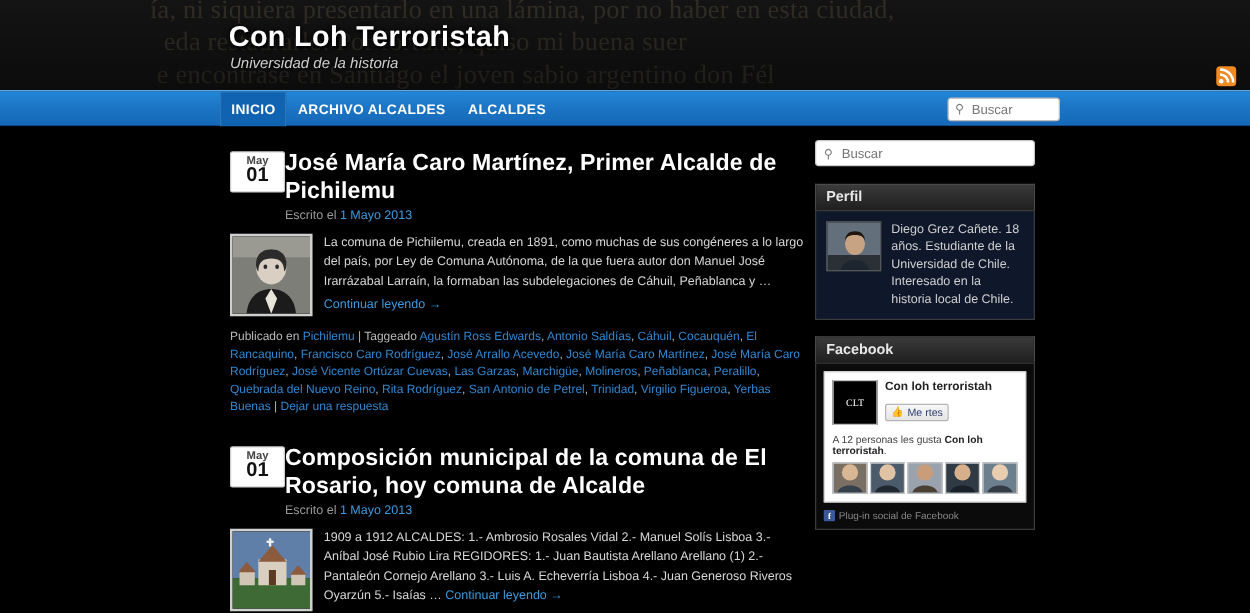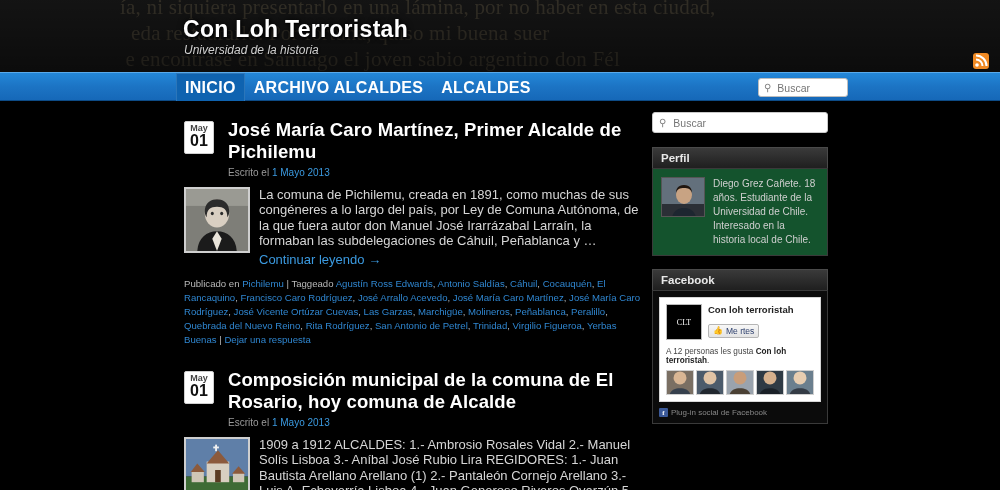--- a/index.html
+++ b/index.html
@@ -82,21 +82,21 @@
     left: 176px; top: 0;
     height: 29px;
     display: flex;
     align-items: stretch;
   }
   .nav-item {
     display: flex;
     align-items: center;
     padding: 0 9px;
     color: #ffffff;
-    font-size: 16px;
+    font-size: 11px;
     font-weight: bold;
     letter-spacing: 0.3px;
     cursor: pointer;
   }
   .nav-item.active {
     background: #0f63b0;
     box-shadow: inset 0 0 0 1px rgba(255,255,255,0.12);
   }
   .nav-search {
     position: absolute;
@@ -146,21 +146,21 @@
     position: absolute;
     left: 652px; top: 11px;
     width: 176px;
   }
 
   
   .post { position: relative; margin-bottom: 22px; }
   .date-badge {
     position: absolute;
     left: 8px; top: 2px;
-    width: 30px;
+    width: 44px;
     background: #ffffff;
     border: 1px solid #cfcfcf;
     border-radius: 2px;
     text-align: center;
     padding: 2px 0 3px;
     line-height: 1.05;
   }
   .date-badge .m { font-size: 9px; color: #444; font-weight: bold; }
   .date-badge .d { font-size: 16px; color: #111; font-weight: bold; }
 
@@ -189,21 +189,21 @@
     width: 66px; height: 66px;
     border: 2px solid #cfcfcf;
     background: #222;
     overflow: hidden;
     position: relative;
   }
   .thumb svg { display: block; width: 100%; height: 100%; }
   .excerpt {
     flex: 1 1 auto;
     color: #d6d6d6;
-    font-size: 13px;
+    font-size: 10px;
     line-height: 15.4px;
   }
   .excerpt a.more { color: #3b9ae0; text-decoration: none; display: inline; }
   .cont-line { margin-top: 3px; }
 
   .taxonomy {
     margin: 10px 0 0 8px;
     font-size: 9.6px;
     line-height: 14px;
     color: #b9b9b9;
@@ -234,21 +234,21 @@
     background: linear-gradient(to bottom, #3a3a3a, #1f1f1f);
     border: 1px solid #4a4a4a;
     border-bottom: none;
     color: #e8e8e8;
     font-size: 11.5px;
     font-weight: bold;
     padding: 4px 8px;
   }
   .widget-body {
     border: 1px solid #3a3a3a;
-    background: #14532d;
+    background: #0f172a;
     padding: 8px;
     color: #cfcfcf;
     font-size: 10px;
     line-height: 14px;
     display: flex;
     gap: 8px;
   }
   .avatar {
     flex: 0 0 auto;
     width: 44px; height: 40px;

